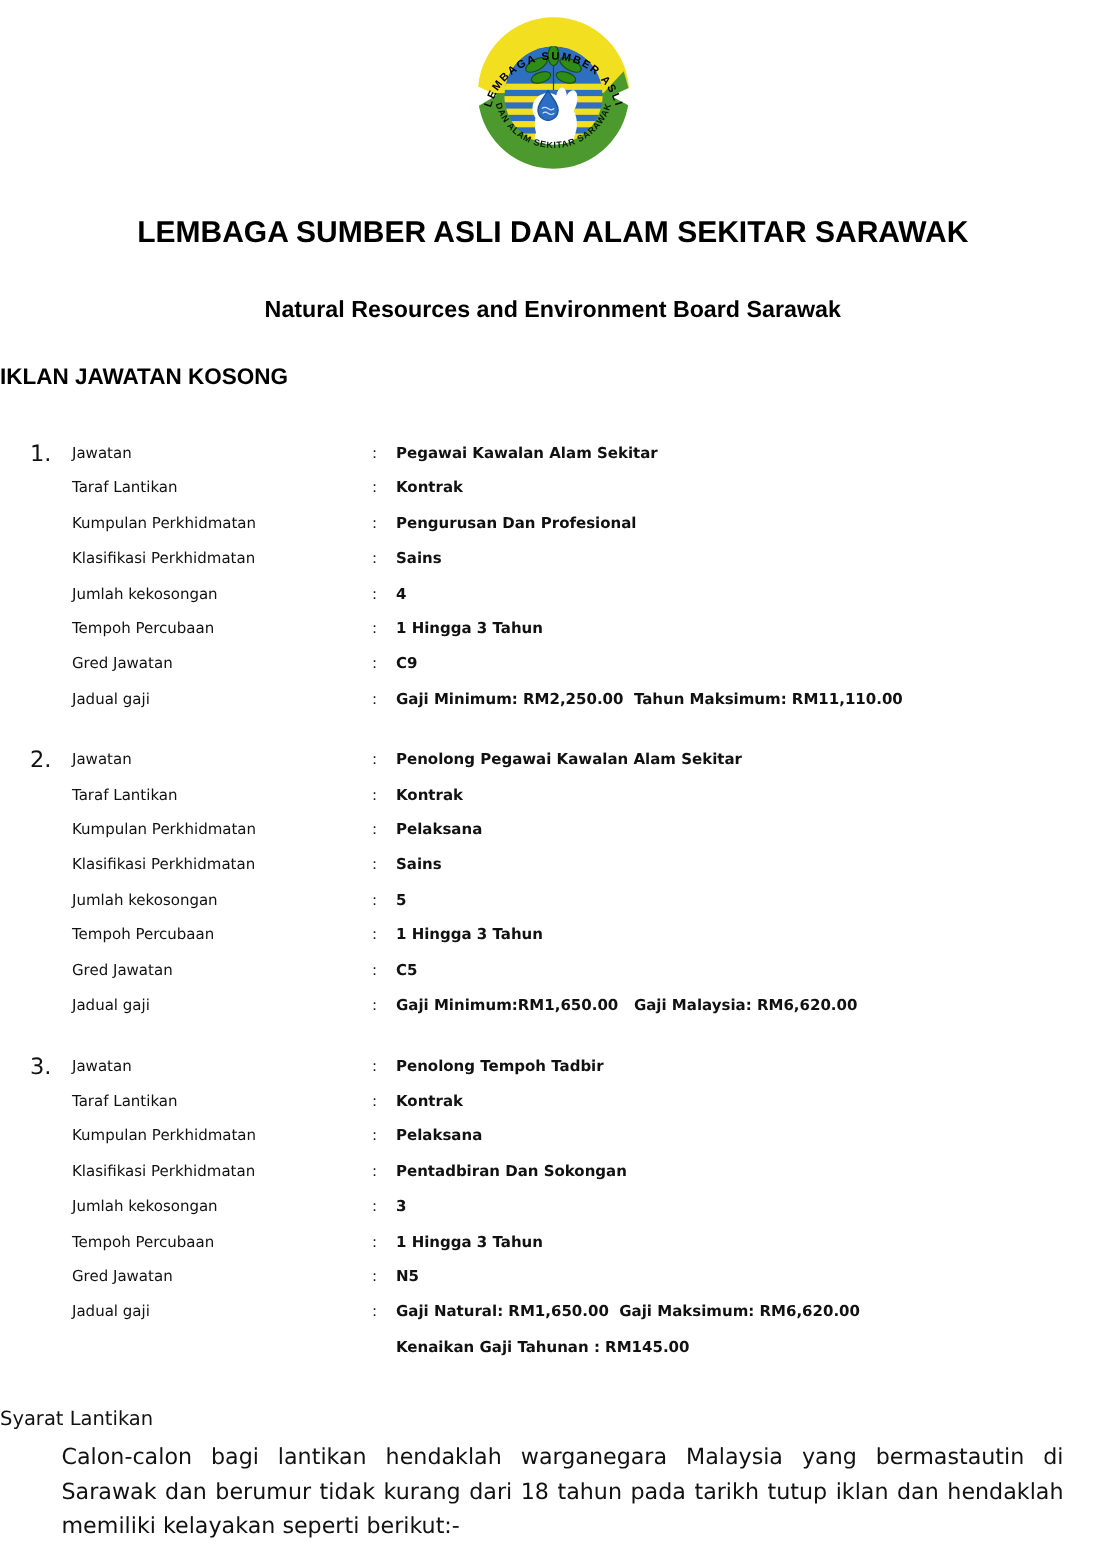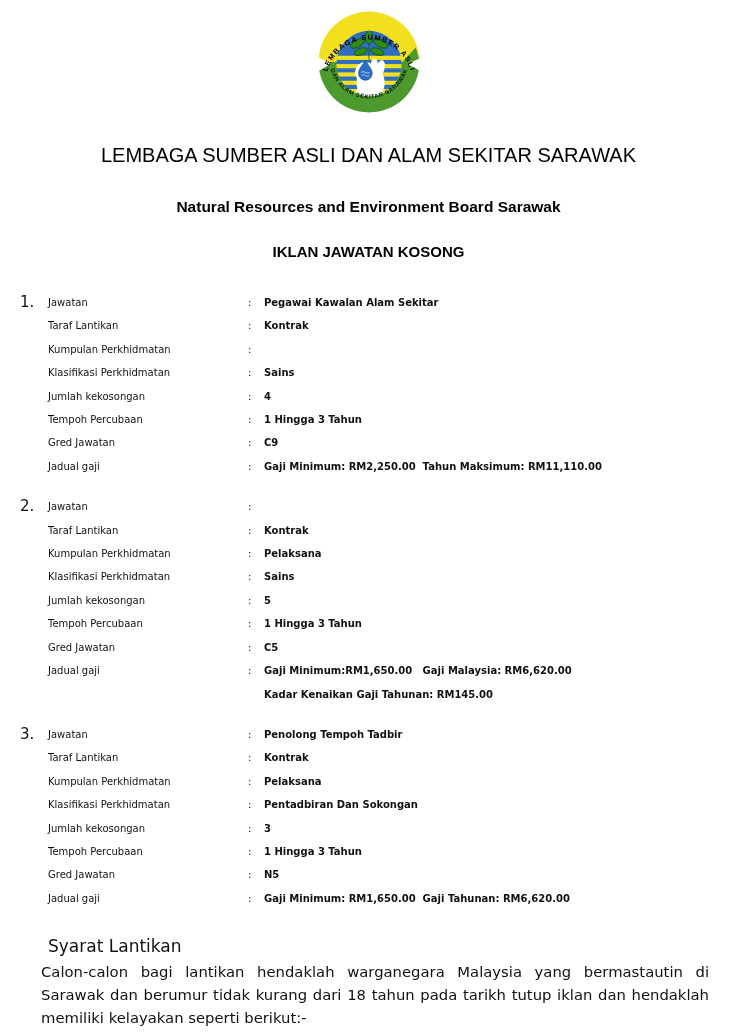--- a/index.html
+++ b/index.html
@@ -9,46 +9,46 @@
   }
   .page{width:737px;height:1032px;position:relative;background:#fff;}
 
   
   .logo-wrap{width:100%;display:flex;justify-content:center;padding-top:10px;}
   .logo-wrap svg{width:108px;height:104px;display:block;}
 
   
   .org-title{
     margin-top:30px;text-align:center;
-    font-family:"Liberation Sans",sans-serif;font-weight:normal;
+    font-family:"Liberation Sans",sans-serif;font-weight:bold;
     font-size:20px;line-height:22px;color:#000;
   }
   .org-subtitle{
     text-align:center;font-family:"Liberation Sans",sans-serif;
     font-weight:bold;font-size:15.5px;line-height:19px;color:#000;margin-top:31px;
   }
   .advert-heading{
-    margin-top:27px;text-align:center;
+    margin-top:27px;
     font-family:"Liberation Sans",sans-serif;font-weight:bold;
     font-size:15px;color:#000;
   }
 
   
   .sections{margin-top:31px;padding-left:20px;padding-right:18px;}
   .vacancy{display:grid;grid-template-columns:28px 1fr;margin-bottom:17px;}
   .vnum{font-size:15px;line-height:23.4px;}
   .vrow{display:grid;grid-template-columns:200px 16px auto;line-height:23.4px;font-size:10px;}
   .vrow .lbl{white-space:nowrap;}
   .vrow .colon{text-align:left;}
   .vrow .val{white-space:pre;font-weight:bold;}
 
   
   .syarat{
-    margin-top:25px;padding-left:48px;
-    font-size:17px;line-height:23.4px;
+    margin-top:25px;
+    font-size:13px;line-height:23.4px;
   }
   .conditions{
     margin:1px 0 0 0;padding-left:41px;width:668px;
     font-size:14.8px;line-height:23.2px;text-align:justify;
   }
 </style>
 </head>
 <body>
 
 <div class="page">
@@ -126,20 +126,21 @@
             <span class="val">Pegawai Kawalan Alam Sekitar</span>
           </div>
         <div class="vrow">
             <span class="lbl">Taraf Lantikan</span>
             <span class="colon">:</span>
             <span class="val">Kontrak</span>
           </div>
         <div class="vrow">
             <span class="lbl">Kumpulan Perkhidmatan</span>
             <span class="colon">:</span>
+            <span class="val">Pengurusan Dan Profesional</span>
           </div>
         <div class="vrow">
             <span class="lbl">Klasifikasi Perkhidmatan</span>
             <span class="colon">:</span>
             <span class="val">Sains</span>
           </div>
         <div class="vrow">
             <span class="lbl">Jumlah kekosongan</span>
             <span class="colon">:</span>
             <span class="val">4</span>
@@ -165,20 +166,21 @@
           </div>
       </div>
     </div>
 
     <div class="vacancy">
       <div class="vnum">2.</div>
       <div class="vrows">
         <div class="vrow">
             <span class="lbl">Jawatan</span>
             <span class="colon">:</span>
+            <span class="val">Penolong Pegawai Kawalan Alam Sekitar</span>
           </div>
         <div class="vrow">
             <span class="lbl">Taraf Lantikan</span>
             <span class="colon">:</span>
             <span class="val">Kontrak</span>
           </div>
         <div class="vrow">
             <span class="lbl">Kumpulan Perkhidmatan</span>
             <span class="colon">:</span>
             <span class="val">Pelaksana</span>
@@ -200,25 +202,20 @@
           </div>
         <div class="vrow">
             <span class="lbl">Gred Jawatan</span>
             <span class="colon">:</span>
             <span class="val">C5</span>
           </div>
         <div class="vrow">
             <span class="lbl">Jadual gaji</span>
             <span class="colon">:</span>
             <span class="val">Gaji Minimum:RM1,650.00   Gaji Malaysia: RM6,620.00</span>
-          </div>
-        <div class="vrow">
-            <span class="lbl"></span>
-            <span class="colon"></span>
-            <span class="val">Kadar Kenaikan Gaji Tahunan: RM145.00</span>
           </div>
       </div>
     </div>
 
     <div class="vacancy">
       <div class="vnum">3.</div>
       <div class="vrows">
         <div class="vrow">
             <span class="lbl">Jawatan</span>
             <span class="colon">:</span>
@@ -250,25 +247,26 @@
             <span class="val">1 Hingga 3 Tahun</span>
           </div>
         <div class="vrow">
             <span class="lbl">Gred Jawatan</span>
             <span class="colon">:</span>
             <span class="val">N5</span>
           </div>
         <div class="vrow">
             <span class="lbl">Jadual gaji</span>
             <span class="colon">:</span>
-            <span class="val">Gaji Minimum: RM1,650.00  Gaji Tahunan: RM6,620.00</span>
+            <span class="val">Gaji Natural: RM1,650.00  Gaji Maksimum: RM6,620.00</span>
           </div>
         <div class="vrow">
             <span class="lbl"></span>
             <span class="colon"></span>
+            <span class="val">Kenaikan Gaji Tahunan : RM145.00</span>
           </div>
       </div>
     </div>
 
   </div>
 
   <div class="syarat">Syarat Lantikan</div>
   <p class="conditions">Calon-calon bagi lantikan hendaklah warganegara Malaysia yang bermastautin di Sarawak dan berumur tidak kurang dari 18 tahun pada tarikh tutup iklan dan hendaklah memiliki kelayakan seperti berikut:-</p>
 
 </div>

